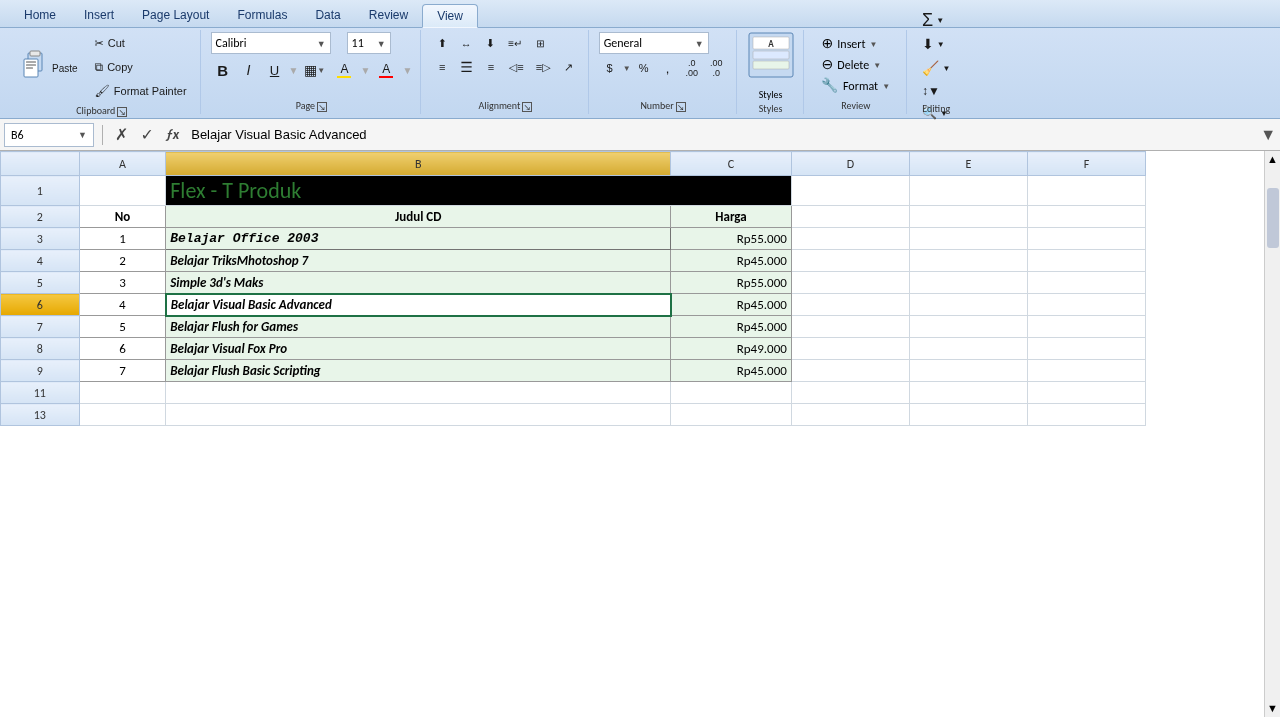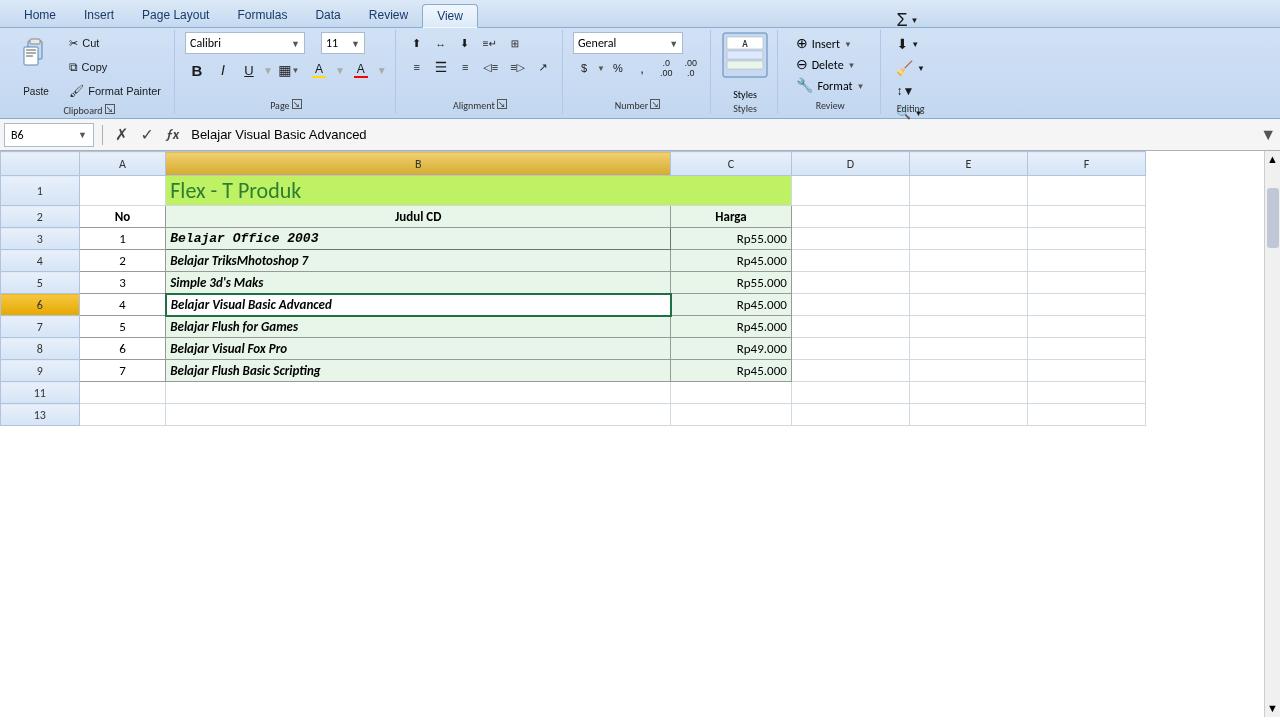--- a/index.html
+++ b/index.html
@@ -5,26 +5,26 @@
     * { margin: 0; padding: 0; box-sizing: border-box; }
     body { font-family: 'Calibri', Arial, sans-serif; font-size: 13px; background: #fff; width: 1280px; height: 720px; overflow: hidden; }
 
     
     .ribbon { background: linear-gradient(to bottom, #d6e4f7 0%, #c2d7f0 100%); border-bottom: 1px solid #8aabce; }
     .ribbon-tabs { display: flex; background: linear-gradient(to bottom, #dce9f7, #c5d9ef); padding: 0 10px; border-bottom: 1px solid #8aabce; height: 28px; align-items: flex-end; }
     .ribbon-tab { padding: 4px 14px; font-size: 12px; cursor: pointer; border-radius: 4px 4px 0 0; background: transparent; border: none; color: #1a3a6b; font-weight: 500; height: 24px; display: flex; align-items: center; }
     .ribbon-tab.active { background: linear-gradient(to bottom, #f2f7fe, #dbeaf8); border: 1px solid #8aabce; border-bottom: 1px solid #f2f7fe; color: #1a3a6b; margin-bottom: -1px; z-index:2; }
     .ribbon-content { display: flex; align-items: stretch; padding: 2px 4px 4px 4px; height: 90px; gap: 2px; }
     .ribbon-group { display: flex; flex-direction: column; align-items: center; border-right: 1px solid #b0c8e8; padding: 2px 8px 2px 8px; position: relative; min-width: fit-content; }
-    .ribbon-group-label { font-size: 10px; color: #333; margin-top: auto; padding-top: 2px; white-space: nowrap; display: flex; align-items: flex-start; gap: 2px; }
+    .ribbon-group-label { font-size: 10px; color: #333; margin-top: auto; padding-top: 2px; white-space: nowrap; display: flex; align-items: flex-end; gap: 2px; }
     .ribbon-group-label .expand-icon { width: 10px; height: 10px; border: 1px solid #555; display: inline-flex; align-items: center; justify-content: center; font-size: 8px; cursor: pointer; }
     .ribbon-tools { display: flex; flex: 1; align-items: center; gap: 2px; }
 
     
-    .btn-big { display: flex; flex-direction: column; align-items: center; justify-content: space-between; padding: 4px 8px; cursor: pointer; border-radius: 3px; background: transparent; border: none; font-size: 10px; color: #1a1a1a; min-width: 44px; height: 68px; }
+    .btn-big { display: flex; align-items: center; justify-content: center; padding: 4px 8px; cursor: pointer; border-radius: 3px; background: transparent; border: none; font-size: 10px; color: #1a1a1a; min-width: 44px; height: 68px; }
     .btn-big .icon-area { font-size: 28px; line-height: 1; }
     .btn-big .label { font-size: 10px; margin-top: 2px; text-align: center; white-space: nowrap; }
 
     
     .btn-sm { display: inline-flex; align-items: center; justify-content: center; padding: 2px 4px; cursor: pointer; border-radius: 2px; background: transparent; border: 1px solid transparent; font-size: 11px; min-width: 22px; height: 22px; color: #1a1a1a; white-space: nowrap; }
     .btn-sm.bold-btn { font-weight: bold; font-size: 13px; }
     .btn-sm.italic-btn { font-style: italic; font-size: 13px; }
     .btn-sm.underline-btn { text-decoration: underline; font-size: 13px; }
 
     
@@ -56,21 +56,21 @@
     .col-header.highlighted { background: linear-gradient(to bottom, #f0d070, #d4aa30); }
     .row-header { background: linear-gradient(to bottom, #e8f0fb, #d5e4f5); border: 1px solid #b0c4de; font-size: 12px; color: #333; text-align: center; padding: 2px 4px; width: 36px; height: 22px; cursor: pointer; user-select: none; }
     .row-header.selected { background: linear-gradient(to bottom, #f5c842, #e6a800); }
     
     
     .cell { border: 1px solid #d0d8e0; font-size: 13px; padding: 1px 4px; height: 22px; overflow: hidden; white-space: nowrap; cursor: cell; background: white; }
     .cell.light-green { background: #e8f5e9; }
     .cell.selected-cell { border: 2px solid #1e7145; background: white; }
     .cell.italic-cell { font-style: italic; font-weight: bold; }
     .cell.header-cell { font-weight: bold; text-align: center; }
-    .cell.title-cell { font-size: 22px; color: #2e7d32; font-weight: 500; border: none; background: #bef264; }
+    .cell.title-cell { font-size: 22px; color: #2e7d32; font-weight: 500; border: none; background: #000000; }
     
     
     .scrollbar-v { width: 16px; background: #f0f0f0; border-left: 1px solid #ccc; display: flex; flex-direction: column; align-items: center; }
     .scrollbar-thumb { width: 12px; height: 60px; background: #c0c8d8; border-radius: 3px; margin: 20px 2px; }
 
     
     .cells-group { display: flex; flex-direction: column; gap: 1px; justify-content: center; }
     .cells-group-btn { display: flex; align-items: center; gap: 4px; padding: 2px 8px; cursor: pointer; border-radius: 2px; font-size: 12px; height: 20px; }
     .cells-group-btn .drop-arrow { font-size: 8px; color: #555; }
   </style>

